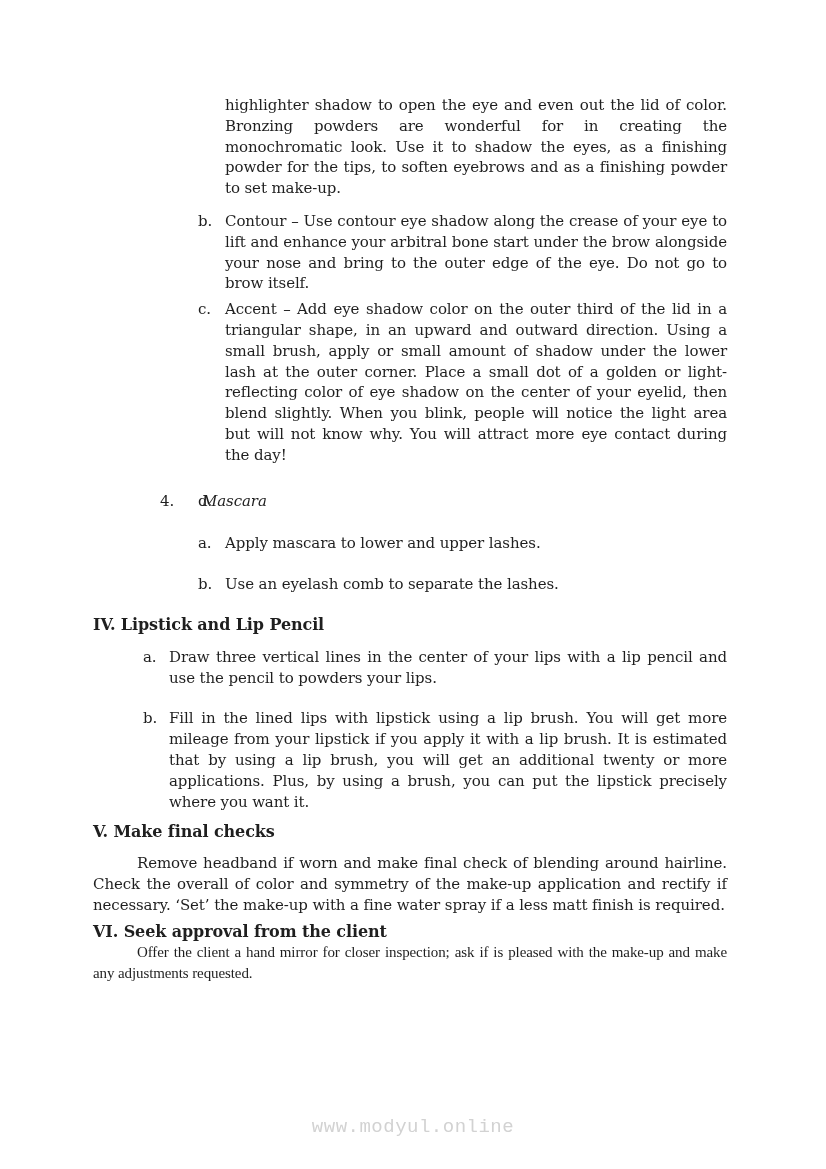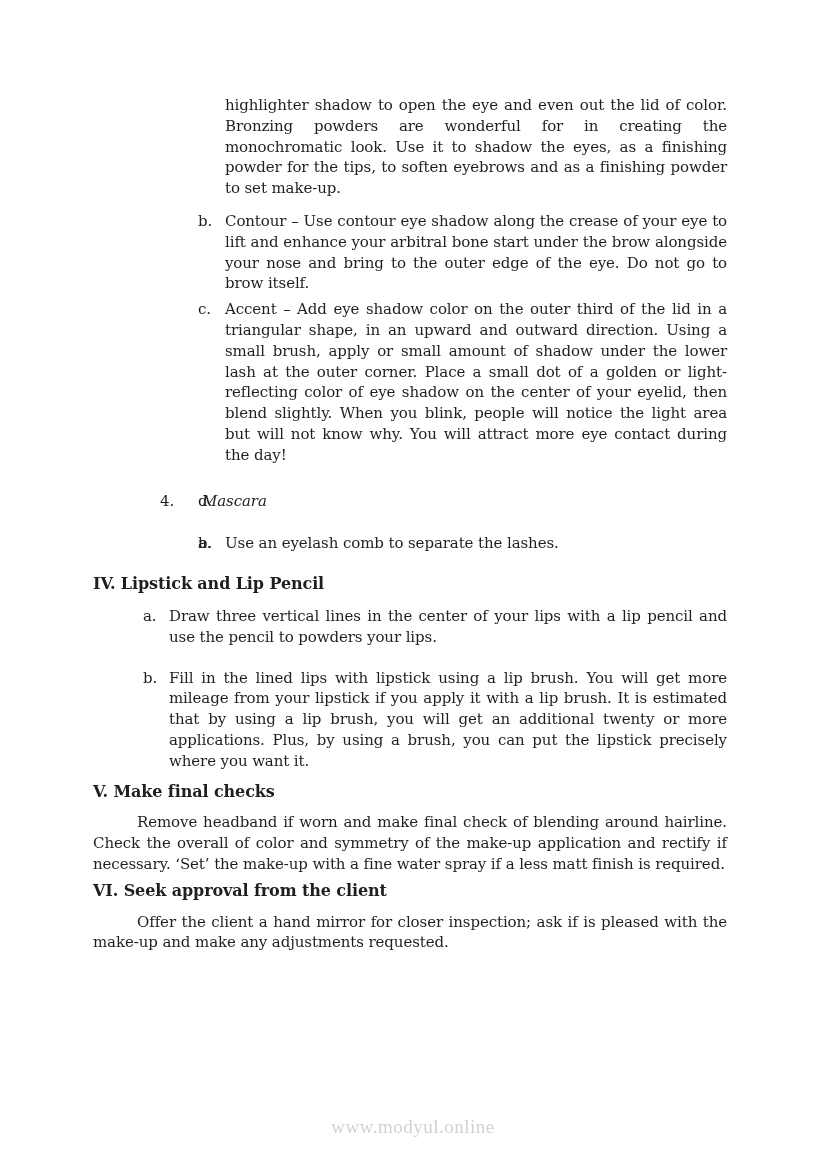--- a/index.html
+++ b/index.html
@@ -33,29 +33,29 @@
   .mt-d{margin-top:25px;}
   .mt-masc{margin-top:12px;}
   .mt-masca{margin-top:22px;}
   .mt-mascb{margin-top:20px;}
   .mt-h4{margin-top:20px;}
   .mt-iva{margin-top:11px;}
   .mt-ivb{margin-top:20px;}
   .mt-h5{margin-top:10px;}
   .mt-vp{margin-top:10px;}
   .mt-h6{margin-top:6px;}
-  .mt-vip{margin-top:10px;}
+  .mt-vip{font-family:Liberation Serif, serif;}
   .pageno{
     position:absolute;left:0;top:1080px;width:100%;
     text-align:center;font-size:14.5px;line-height:17px;color:#1f1f1f;
   }
   .watermark{
     position:absolute;left:0;top:1116px;width:100%;
     text-align:center;
-    font-family:Liberation Serif, serif;
+    font-family:Liberation Mono, monospace;
     font-size:19px;line-height:22px;
     color:#d2d2d2;letter-spacing:0.5px;
   }
 </style>
 </head>
 <body>
 
 <div class="page">
   <div class="content">
 
@@ -75,20 +75,21 @@
       <span class="marker">d.</span>
     </div>
 
     <div class="num-head mt-masc">
       <span class="marker">4.</span>
       <span class="title">Mascara</span>
     </div>
 
     <div class="li li-l1 mt-masca">
       <span class="marker">a.</span>
+      <span>Apply mascara to lower and upper lashes.</span>
     </div>
 
     <div class="li li-l1 mt-mascb">
       <span class="marker">b.</span>
       <span>Use an eyelash comb to separate the lashes.</span>
     </div>
 
     <p class="heading mt-h4">IV. Lipstick and Lip Pencil</p>
 
     <div class="li li-l2 justify mt-iva">

